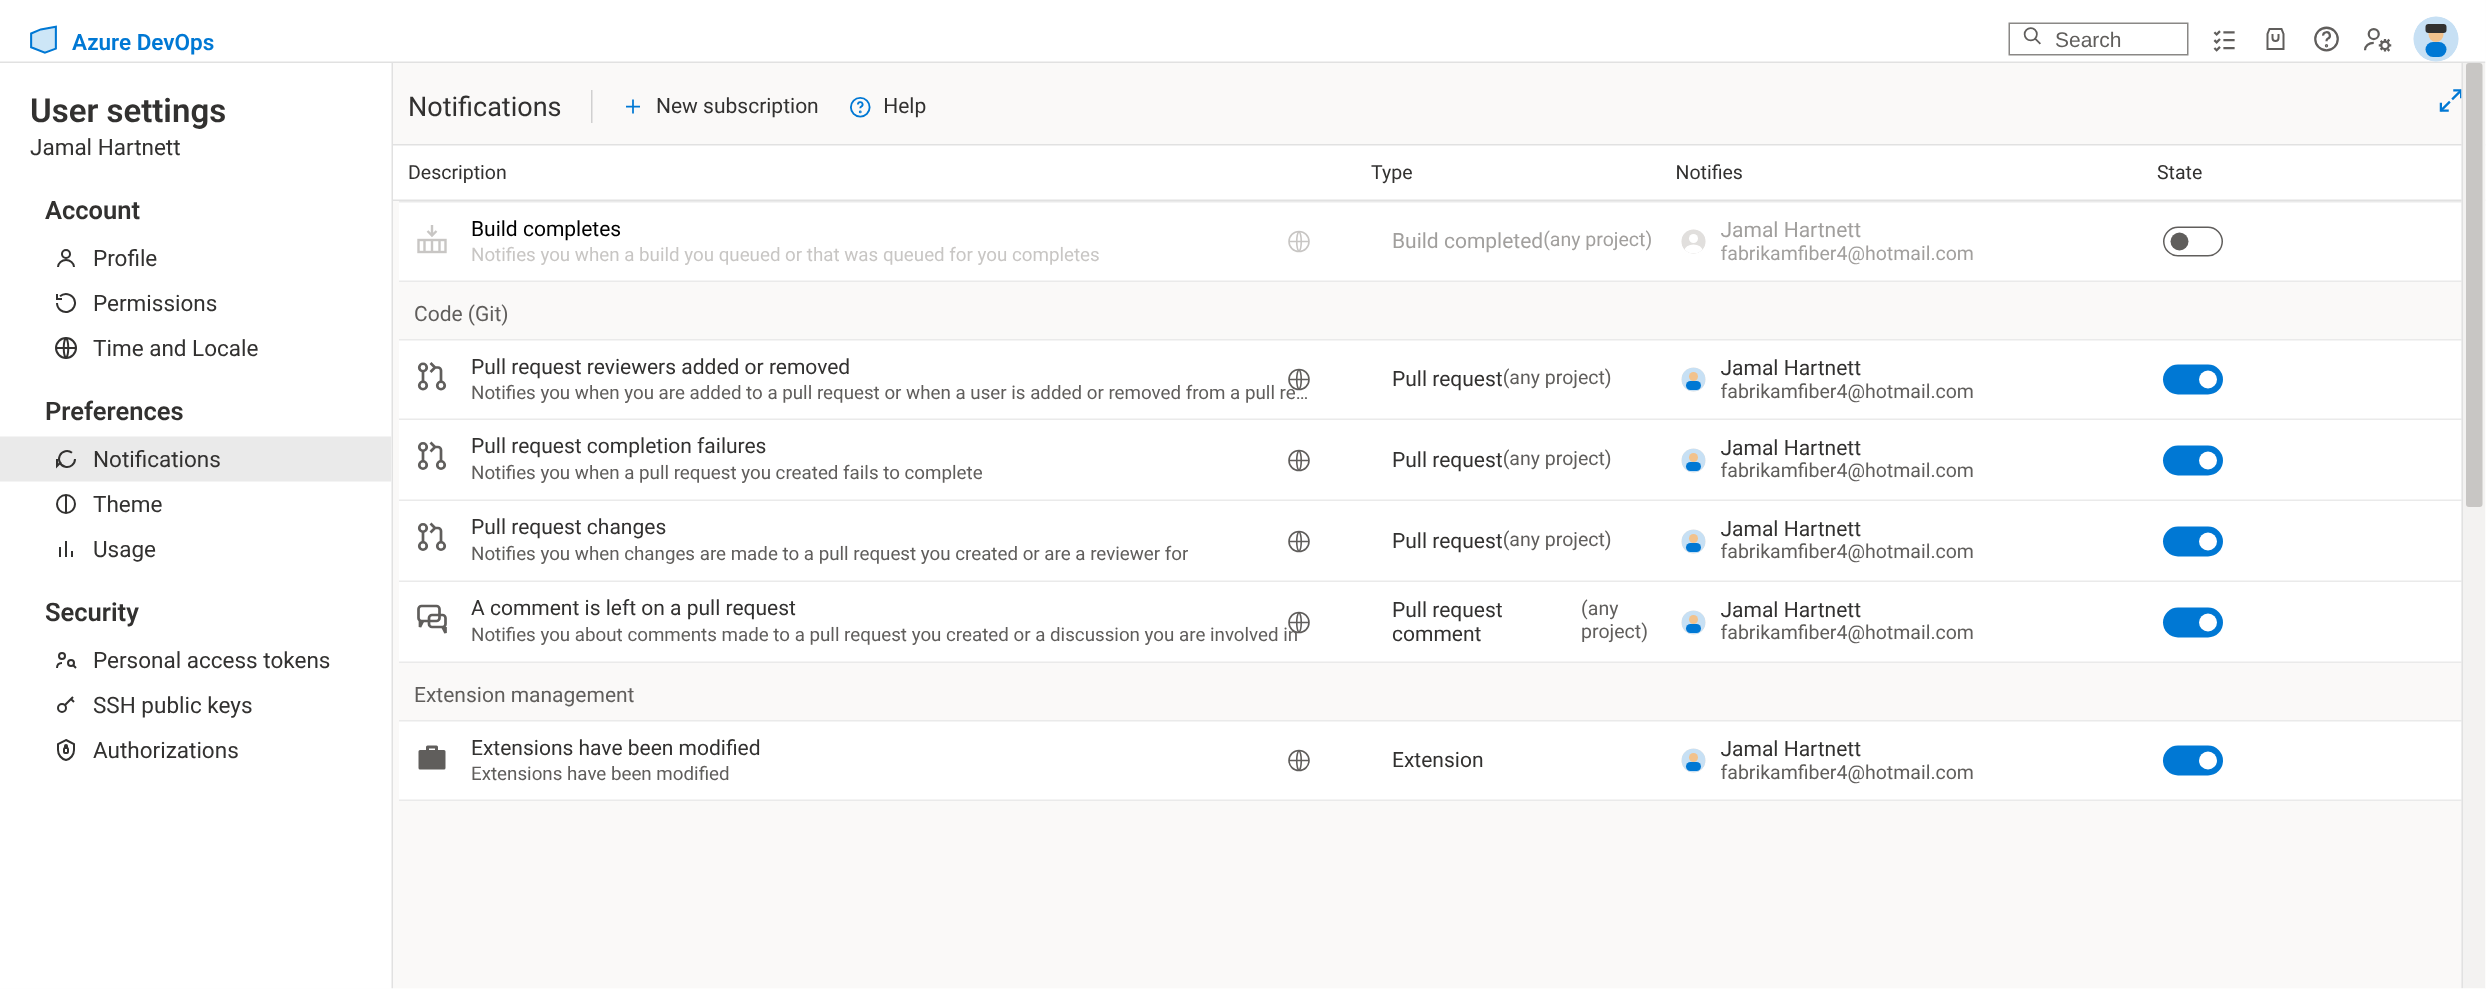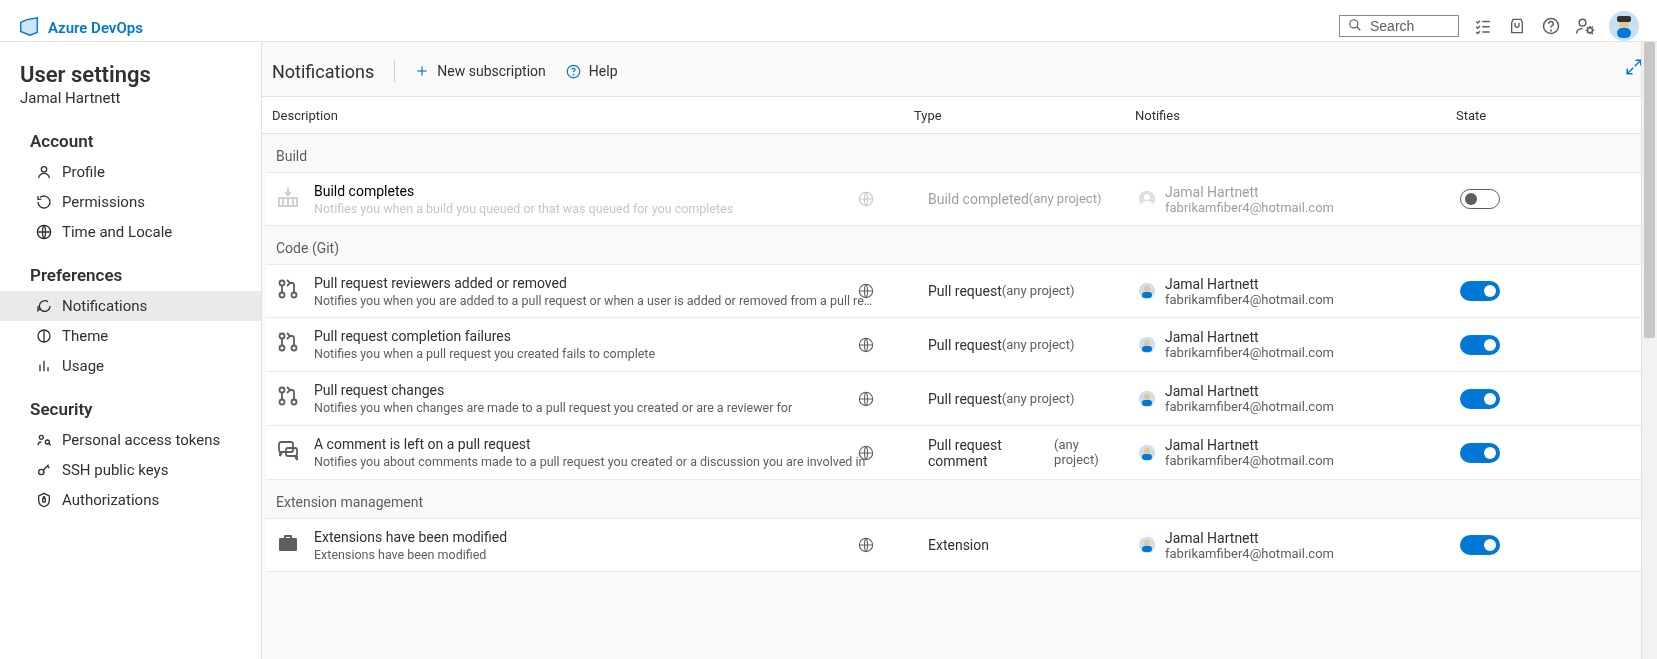--- a/index.html
+++ b/index.html
@@ -82,21 +82,21 @@
   .expand-icon { position:absolute; right:14px; top:16px; color:#0078d4; cursor:pointer;}
   
   .table-wrap { flex:1; overflow-y:auto; padding: 0 4px 0 4px; }
   .thead {
     display:flex; align-items:center;
     background:#fff; border-top:1px solid #e1e1e1; border-bottom:1px solid #e1e1e1;
     font-size:13px; color:#323130; height:38px;
   }
   .col-desc   { flex:0 0 652px; padding-left:10px;}
   .col-type   { flex:0 0 203px; }
-  .col-notif  { flex:0 0 321px;margin-left:18px; }
+  .col-notif  { flex:0 0 321px; }
   .col-state  { flex:1; }
   .group-label {
     font-size:14px; color:#605e5c; padding: 14px 0 8px 10px;
   }
   .row {
     display:flex; align-items:center;
     background:#fff; border-top:1px solid #eaeaea; border-bottom:1px solid #eaeaea;
     min-height:54px;
   }
   .row + .row { border-top:none; }
@@ -347,21 +347,20 @@
 
     <div class="thead">
       <div class="col-desc">Description</div>
       <div class="col-type">Type</div>
       <div class="col-notif">Notifies</div>
       <div class="col-state">State</div>
     </div>
 
     <div class="table-wrap">
 
-      <div class="group-label">Build</div>
 
       <div class="row disabled">
         <div class="col-desc desc-cell">
           <span class="row-icon"><svg width="24" height="24" viewBox="0 0 24 24" fill="none" stroke="currentColor" stroke-width="1.6">
                 <rect x="3" y="13" width="18" height="8"></rect>
                 <line x1="7" y1="13" x2="7" y2="21"></line>
                 <line x1="12" y1="13" x2="12" y2="21"></line>
                 <line x1="17" y1="13" x2="17" y2="21"></line>
                 <path d="M12 3v7M9 7l3 3 3-3"></path>
               </svg></span>

